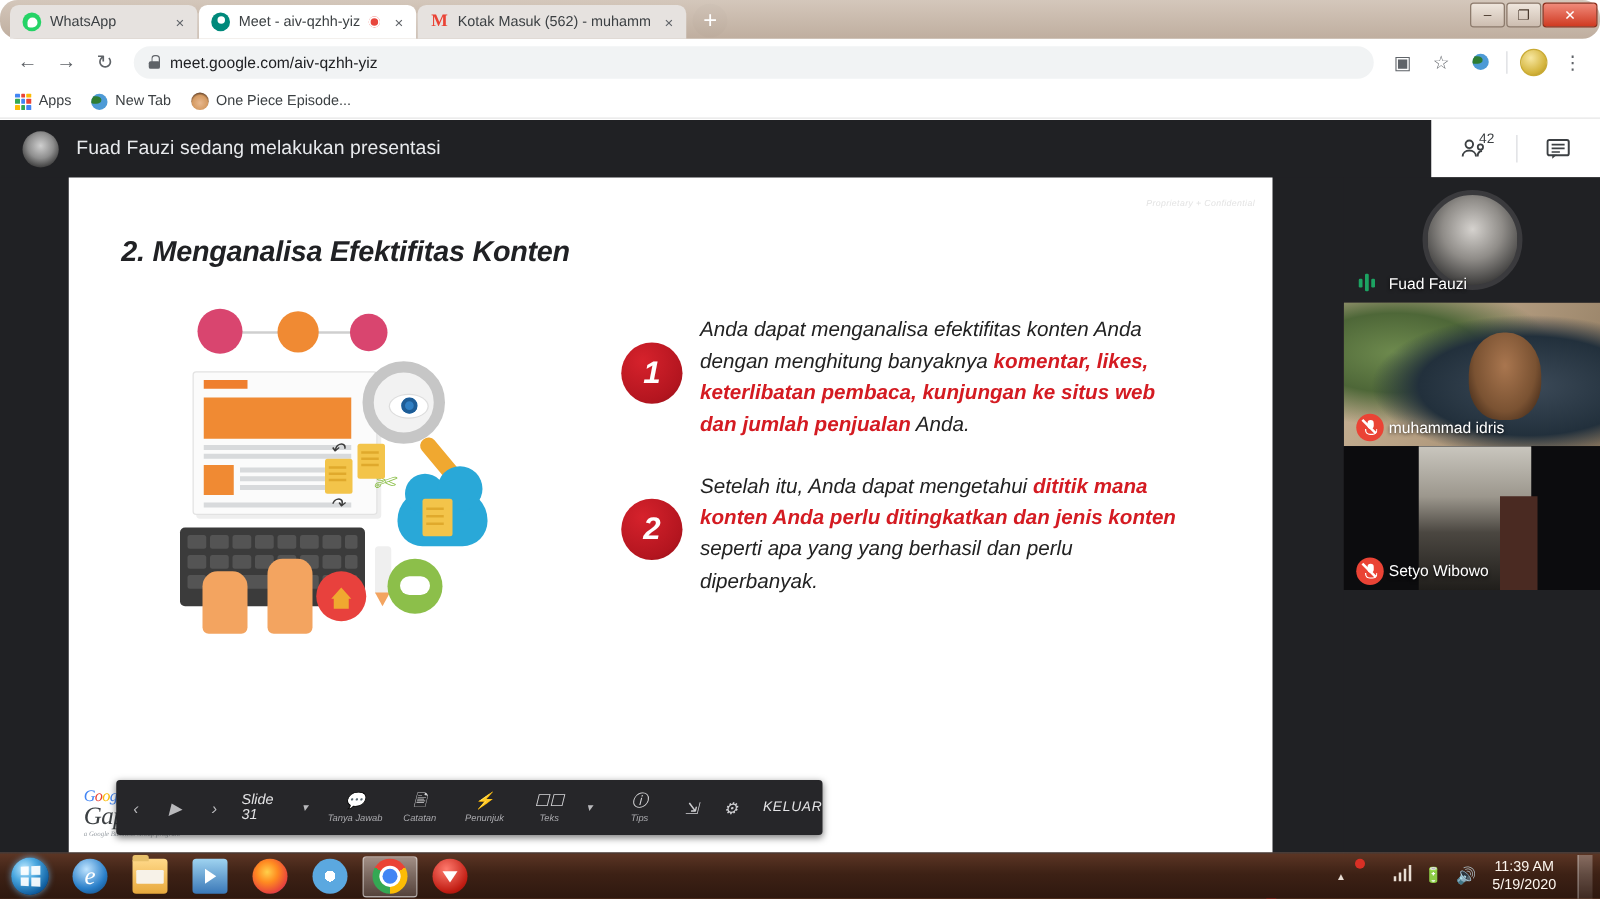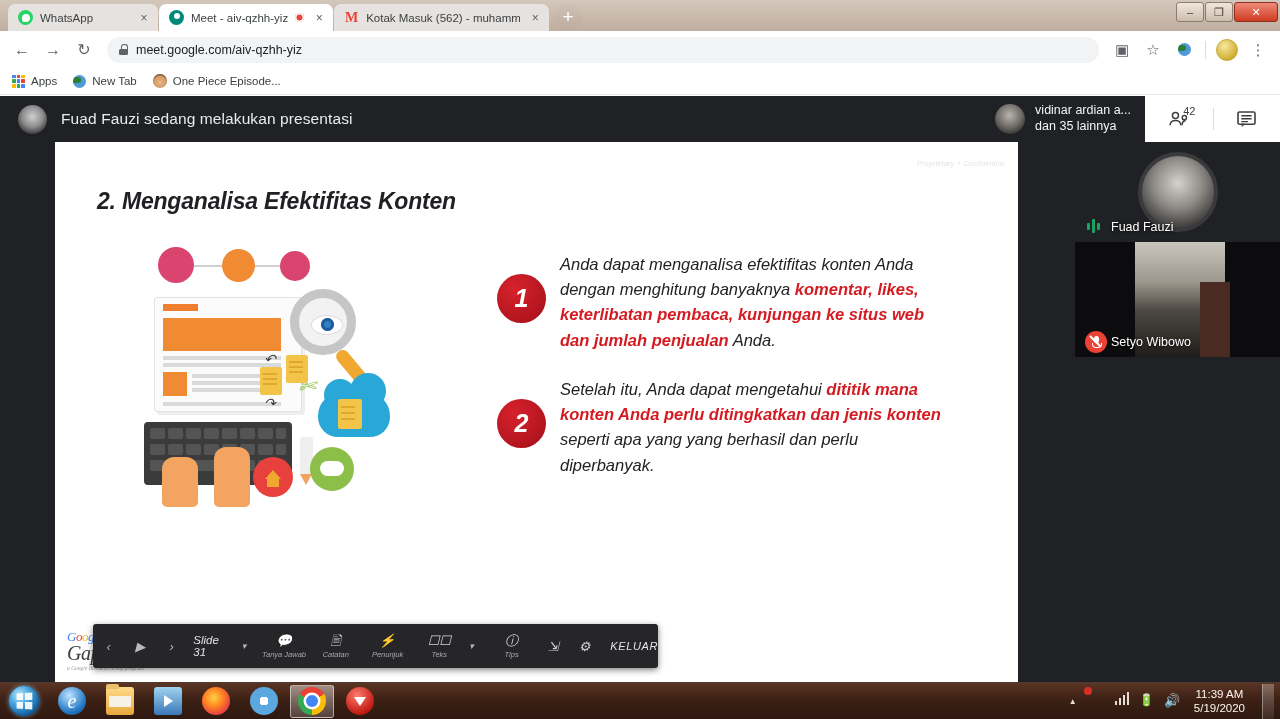--- a/index.html
+++ b/index.html
@@ -23,20 +23,21 @@
     position: absolute; left: 0; top: 0; width: 1280px; height: 682px;
     background: #ffffff;
   }
 
   
   .tabstrip {
     position: relative; height: 31px;
     background: linear-gradient(#d4c7bb, #bfae9f);
     display: flex; align-items: flex-end;
     padding-left: 8px;
+    border-radius: 14px;
   }
   .tab {
     position: relative;
     height: 27px; display: flex; align-items: center;
     padding: 0 6px 0 10px; gap: 7px;
     background: #e6e2df; color: #3c4043;
     font-size: 11.5px; border-radius: 7px 7px 0 0;
     max-width: 215px; min-width: 150px;
     margin-right: 1px;
   }
@@ -663,27 +664,20 @@
       </div>
     </div>
 
     <div class="meet">
 
       <div class="meet-header">
         <div class="presenter-av"></div>
         <div class="presenter-txt">Fuad Fauzi sedang melakukan presentasi</div>
 
         <div class="header-right">
-          <div class="pip-chip">
-            <div class="pip-av"></div>
-            <div class="pip-lines">
-              <span>vidinar ardian a...</span>
-              <span>dan 35 lainnya</span>
-            </div>
-          </div>
           <div class="hdr-white">
             <div class="hdr-btn">
               <svg width="22" height="16" viewBox="0 0 24 18">
                 <circle cx="8" cy="5" r="3.4" fill="none" stroke="#3c4043" stroke-width="1.7"></circle>
                 <path d="M2 16c0-3.4 2.8-5.4 6-5.4s6 2 6 5.4" fill="none" stroke="#3c4043" stroke-width="1.7"></path>
                 <path d="M15.5 16c0-3.4 1.6-5 4-5" fill="none" stroke="#3c4043" stroke-width="1.7"></path>
                 <circle cx="18" cy="7.5" r="2.4" fill="none" stroke="#3c4043" stroke-width="1.6"></circle>
               </svg>
               <span class="ppl-badge">42</span>
             </div>
@@ -837,20 +831,31 @@
       <div class="rail">
         <div class="tile t1">
           <div class="tile-av"></div>
           <span class="speak-ind">
               <i></i>
               <i></i>
               <i></i>
             </span>
           <span class="tile-label">Fuad Fauzi</span>
         </div>
+        <div class="tile t2">
+          <div class="bg-idris">
+              <div class="head"></div>
+            </div>
+          <span class="mic-off">
+              <span class="mic-glyph">
+                <span class="mic-slash"></span>
+              </span>
+            </span>
+          <span class="tile-label">muhammad idris</span>
+        </div>
         <div class="tile t3">
           <div class="bg-setyo">
               <div class="win"></div>
               <div class="dark"></div>
             </div>
           <span class="mic-off">
               <span class="mic-glyph">
                 <span class="mic-slash"></span>
               </span>
             </span>

